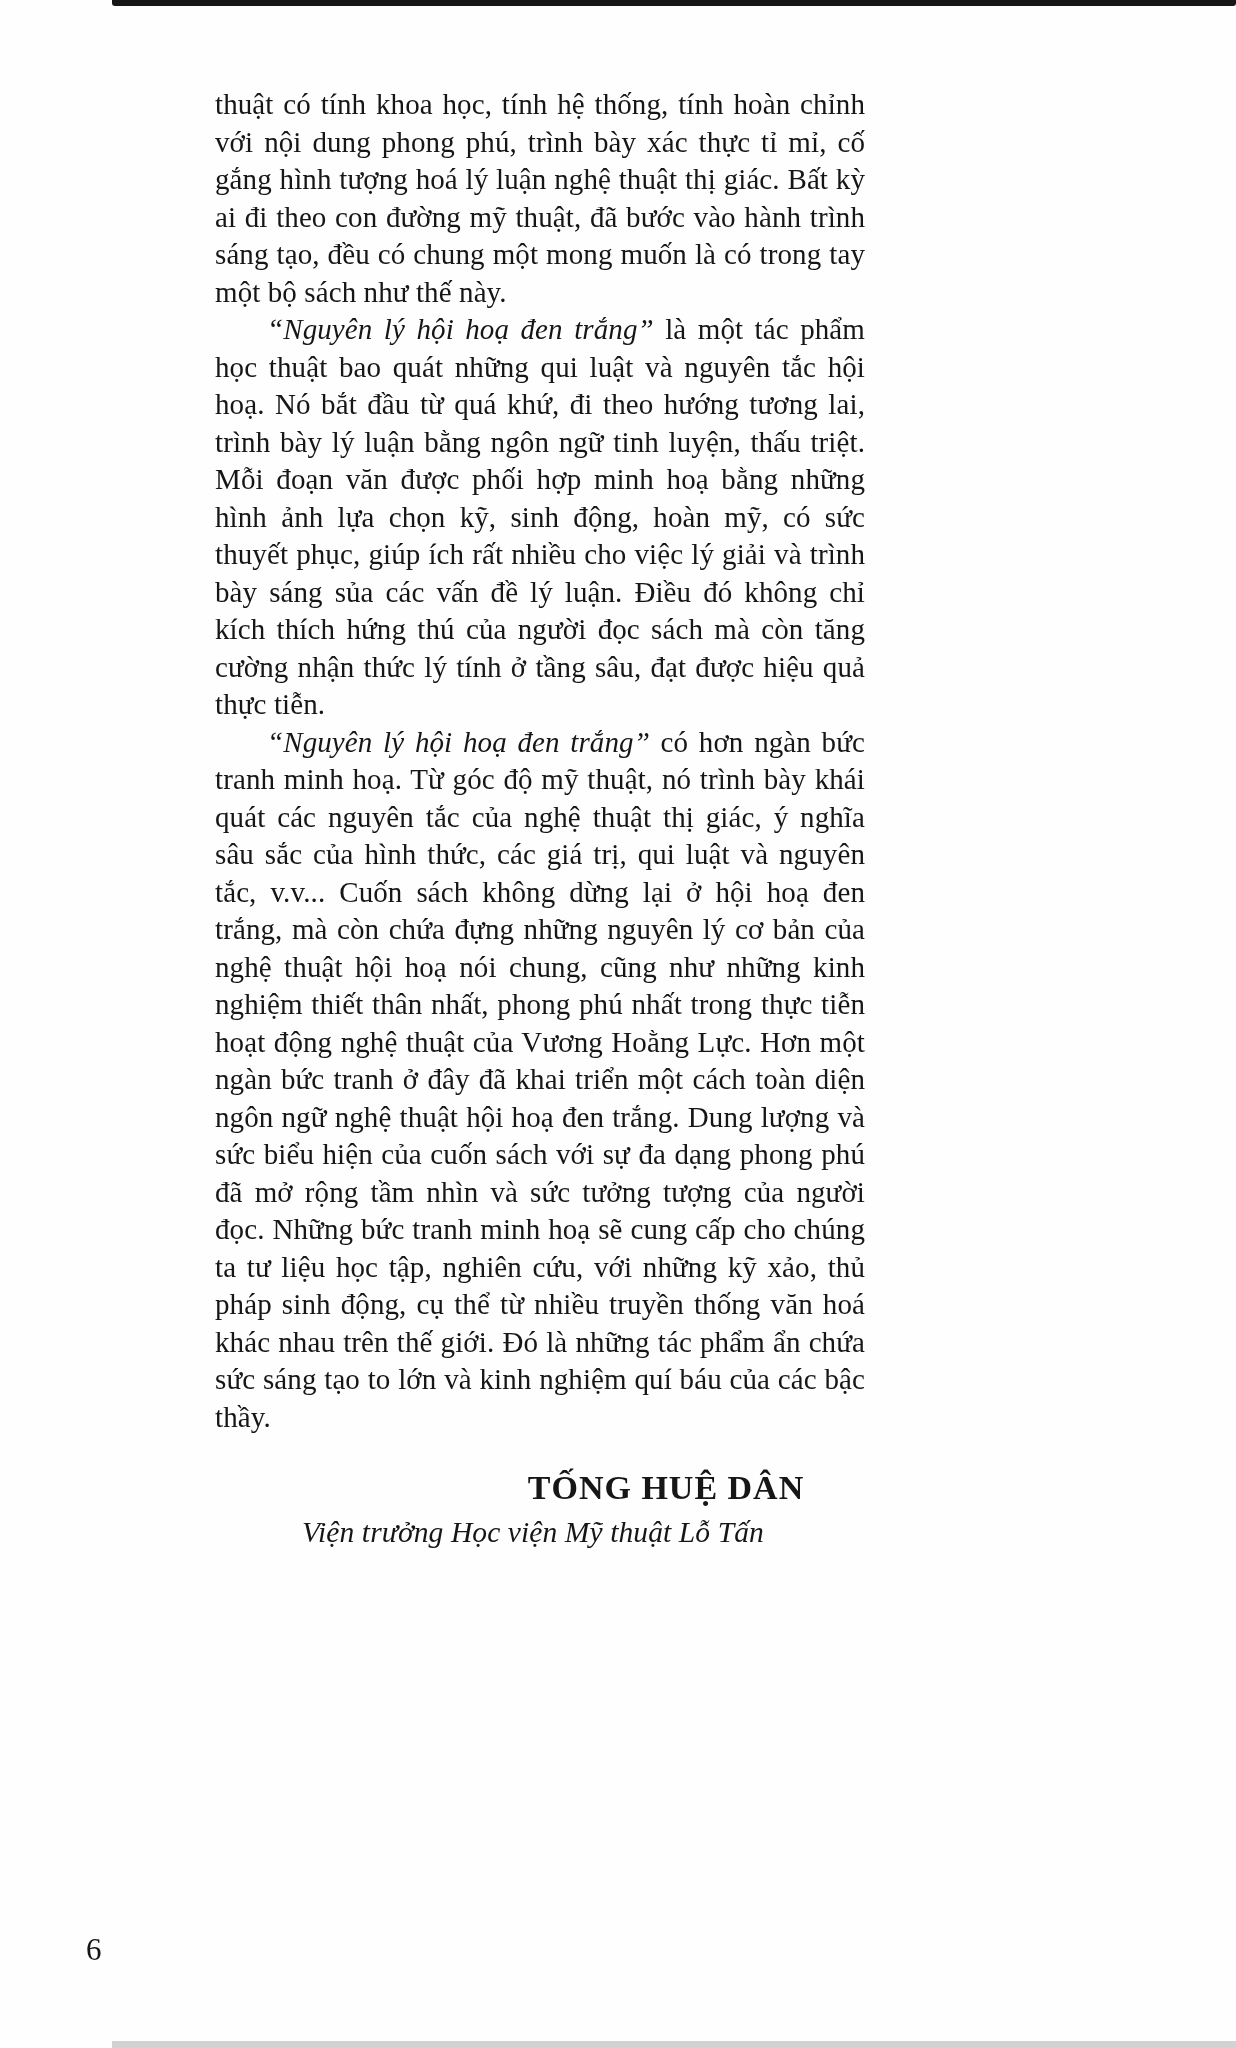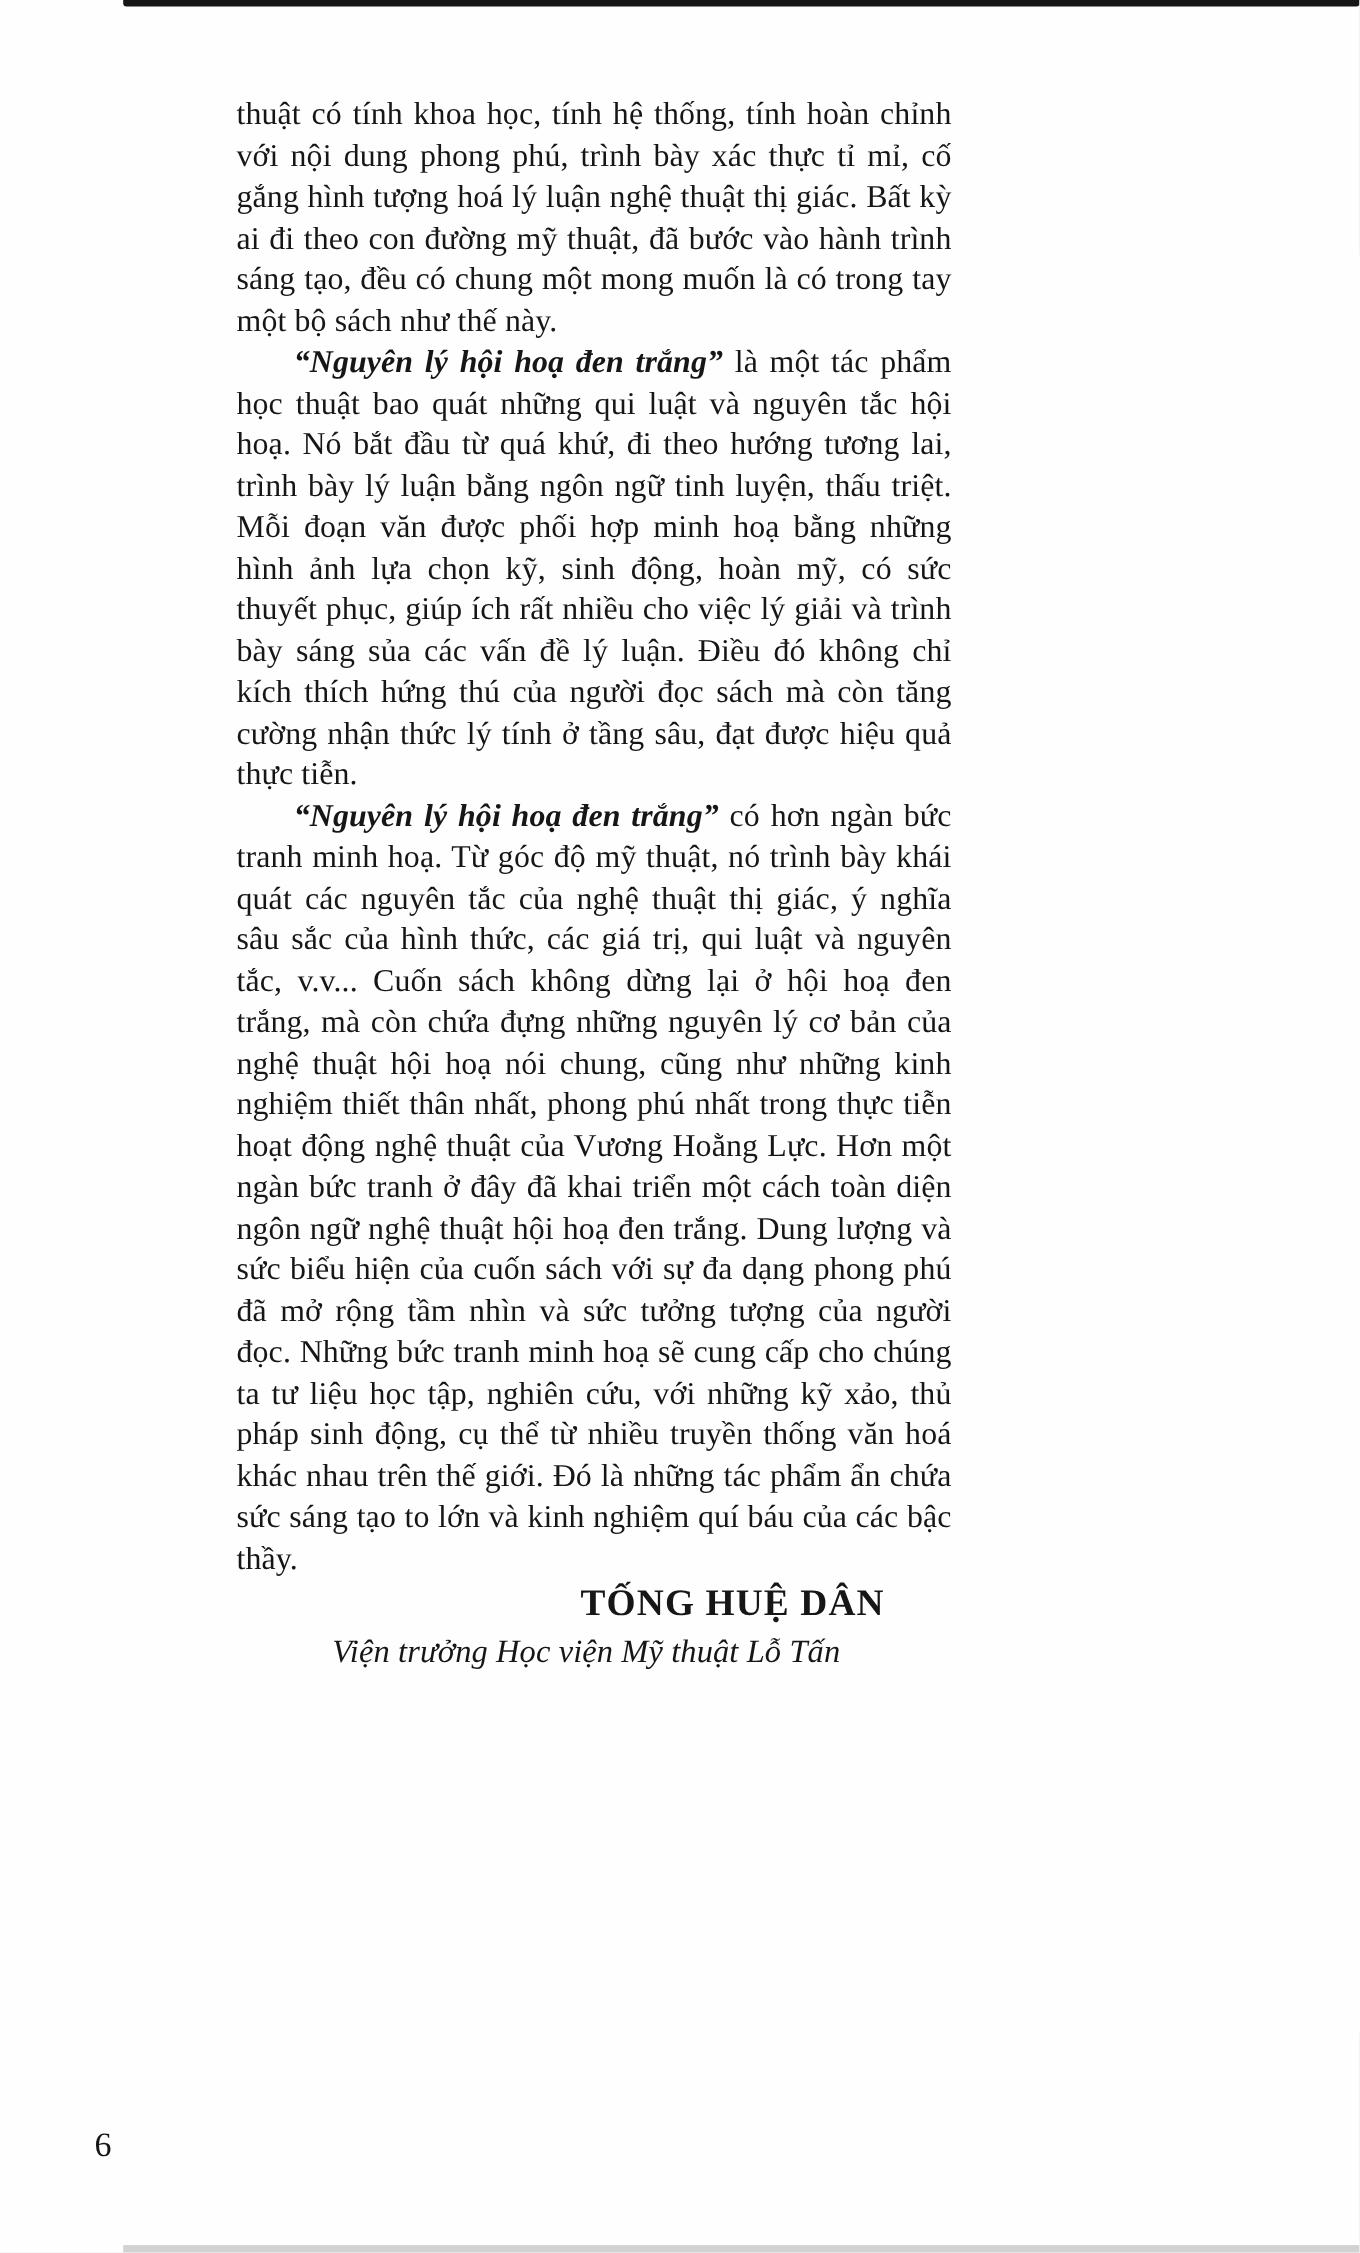--- a/index.html
+++ b/index.html
@@ -44,25 +44,25 @@
     letter-spacing: 0.1px;
   }
   .para {
     margin: 0;
     padding: 0;
   }
   .para.indent {
     text-indent: 52px;
   }
   .book-title {
-    font-weight: bold;
+    font-weight: normal;
     font-style: italic;
   }
   .signature {
-    margin-top: 0;
+    margin-top: 30px;
   }
   .signature-name {
     margin-left: 252px;
     text-align: center;
     font-weight: bold;
     font-size: 34px;
     letter-spacing: 1px;
     line-height: 44px;
   }
   .signature-title {

